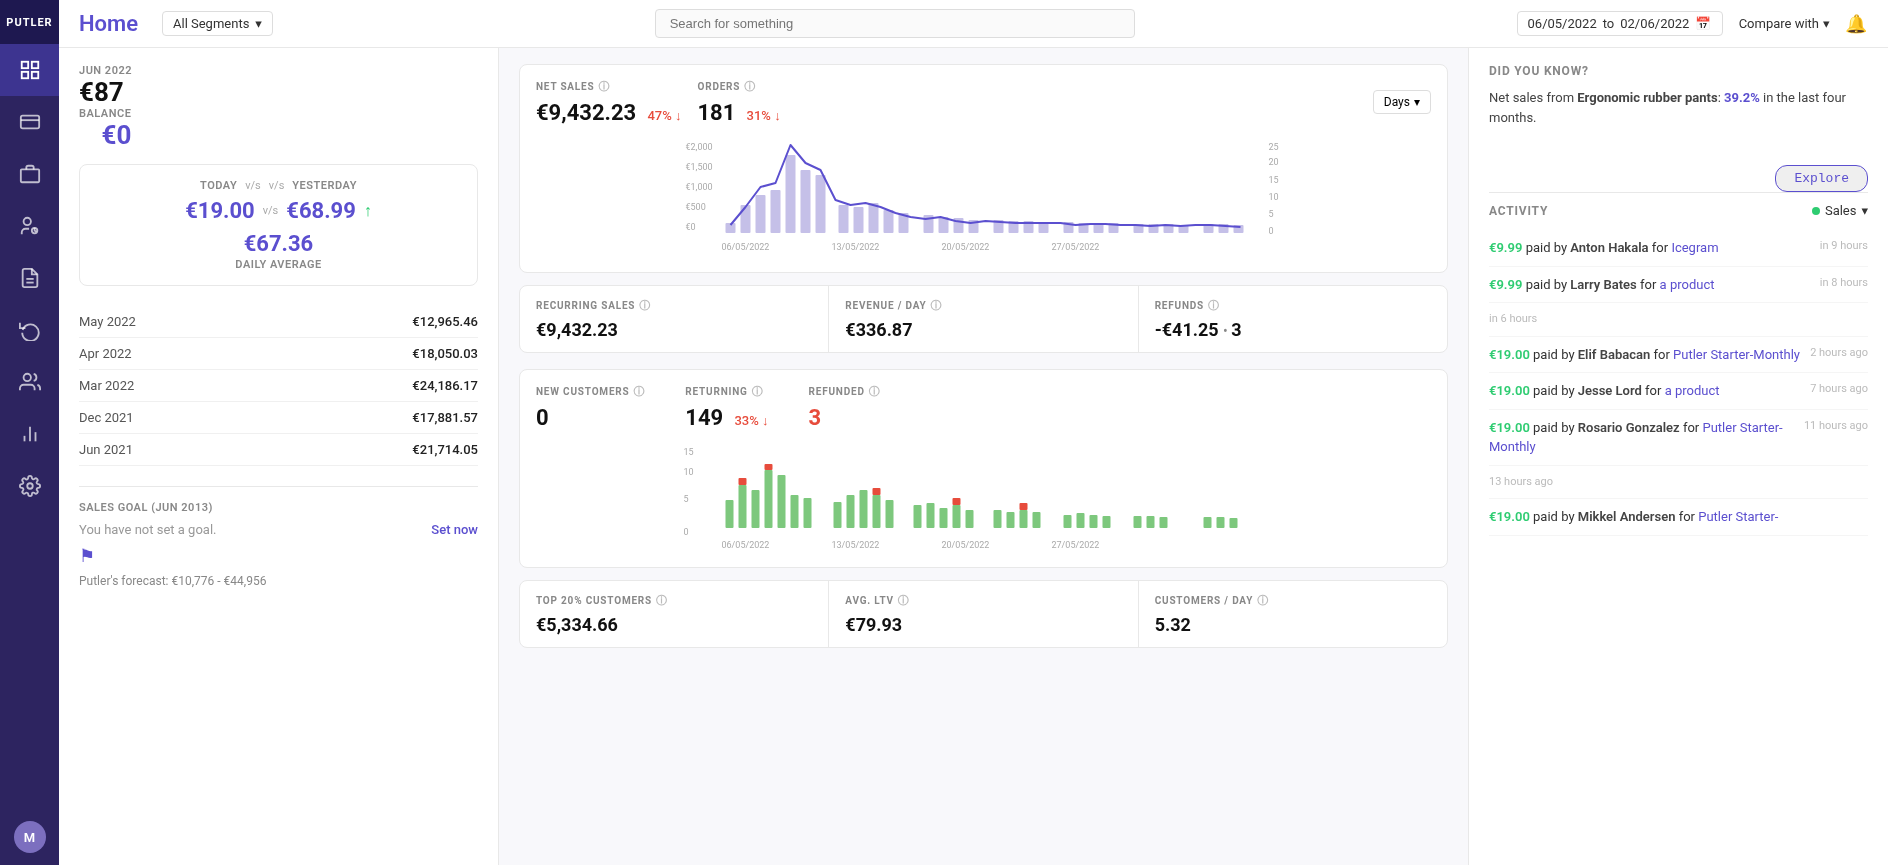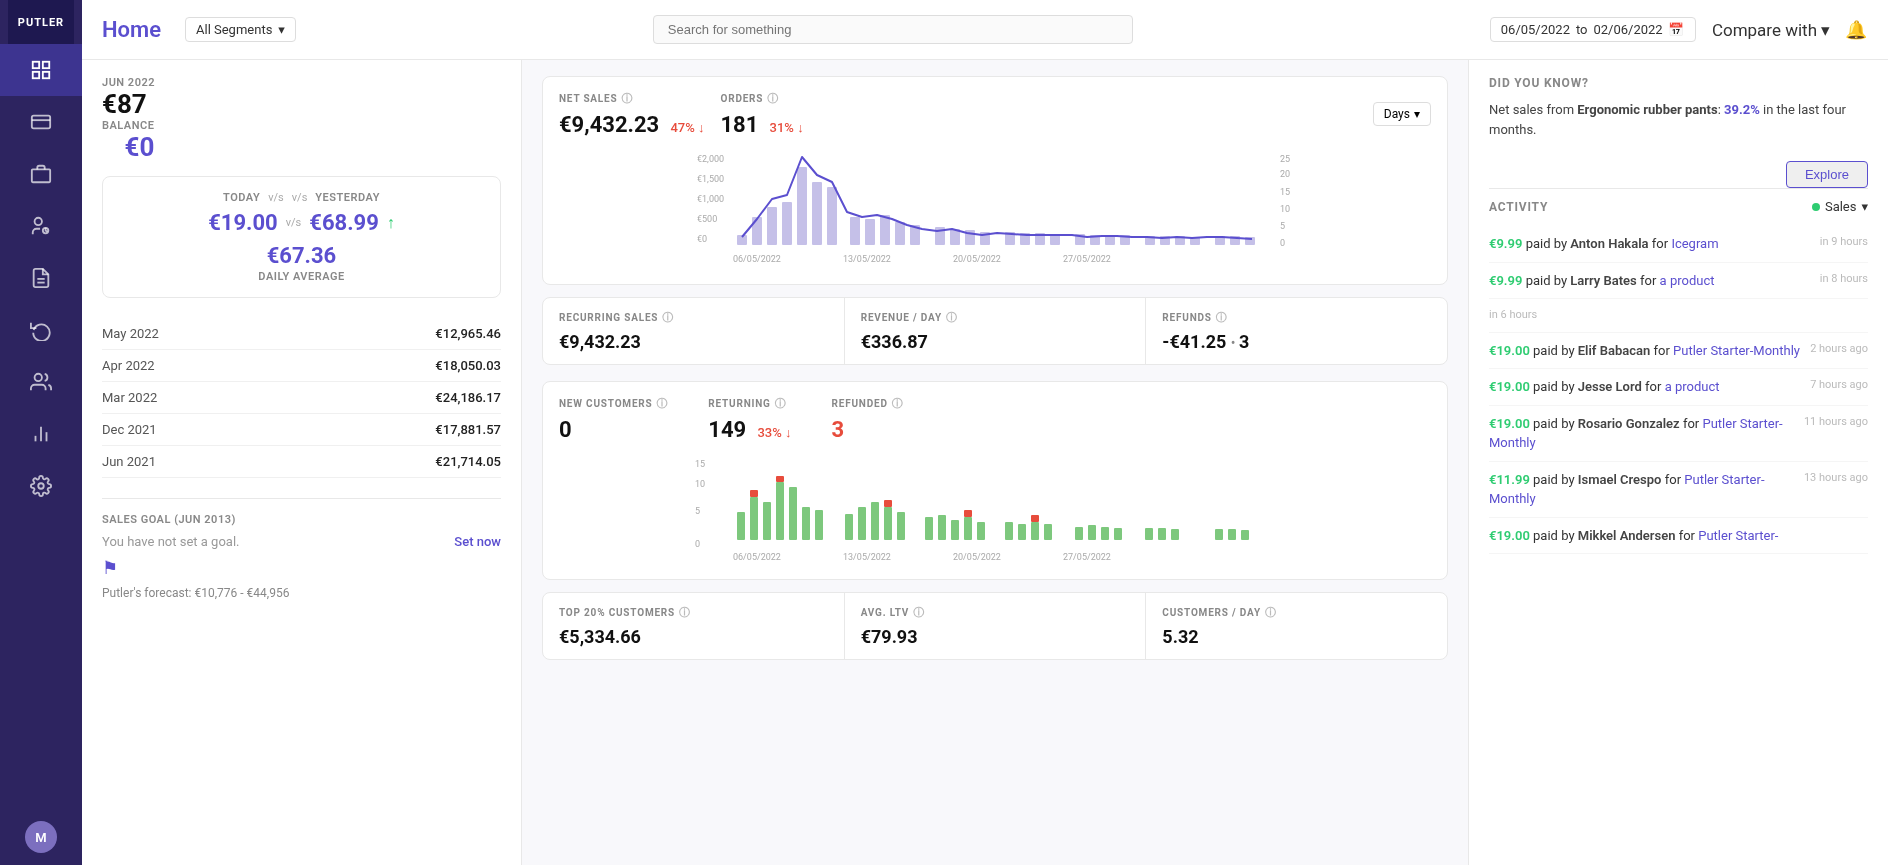--- a/index.html
+++ b/index.html
@@ -1,20 +1,20 @@
 <!DOCTYPE html>
 <html><head>
   <meta charset="utf-8">
   <style>
     * { box-sizing: border-box; margin: 0; padding: 0; }
     body { font-family: -apple-system, BlinkMacSystemFont, 'Segoe UI', Roboto, sans-serif; background: #f5f5f7; display: flex; height: 865px; overflow: hidden; font-size: 13px; }
 
     
     .sidebar {
-      width: 82px;
+      width: 59px;
       background: #2d2460;
       display: flex;
       flex-direction: column;
       align-items: center;
       padding-top: 0;
       flex-shrink: 0;
     }
     .sidebar-logo {
       width: 66px;
       height: 44px;
@@ -70,21 +70,21 @@
     
     .main-content {
       flex: 1;
       display: flex;
       flex-direction: column;
       overflow: hidden;
     }
 
     
     .header {
-      height: 60px;
+      height: 48px;
       background: #fff;
       display: flex;
       align-items: center;
       padding: 0 20px;
       border-bottom: 1px solid #e8e8e8;
       flex-shrink: 0;
       gap: 16px;
     }
     .header-title {
       font-size: 22px;
@@ -123,21 +123,21 @@
       color: #333;
       border: 1px solid #ddd;
       border-radius: 4px;
       padding: 4px 10px;
       cursor: pointer;
     }
     .compare-with {
       display: flex;
       align-items: center;
       gap: 4px;
-      font-size: 17px;
+      font-size: 13px;
       color: #333;
       cursor: pointer;
     }
     .bell-icon {
       font-size: 18px;
       color: #555;
       cursor: pointer;
     }
 
     
@@ -323,27 +323,28 @@
       color: #888;
       letter-spacing: 0.8px;
       margin-bottom: 10px;
     }
     .dyk-text { font-size: 13px; color: #444; line-height: 1.5; }
     .dyk-highlight { font-weight: 700; }
     .dyk-percent { color: #5b4fcf; font-weight: 700; }
     .explore-btn {
       display: inline-block;
       border: 1.5px solid #5b4fcf;
-      border-radius: 4px;
+      border-radius: 12px;
       color: #5b4fcf;
       padding: 5px 18px;
       font-size: 13px;
       cursor: pointer;
-      margin-top: 12px;
+      margin-top: 28px;
       float: right;
+      font-family: Liberation Mono, monospace;
     }
 
     .activity-section { clear: both; }
     .activity-header {
       display: flex;
       align-items: center;
       justify-content: space-between;
       margin-bottom: 12px;
       padding-top: 10px;
       border-top: 1px solid #e8e8e8;
@@ -870,27 +871,20 @@
             <span class="activity-amount">€19.00</span>
             <span class="activity-by"> paid by </span>
             <span style="font-weight:600;">Rosario Gonzalez</span>
             <span class="activity-by"> for </span>
             <span class="activity-link">Putler Starter-Monthly</span>
           </div>
           <span class="activity-time">11 hours ago</span>
         </div>
 
         <div class="activity-item">
-          <div class="activity-main">
-            <span class="activity-amount">€11.99</span>
-            <span class="activity-by"> paid by </span>
-            <span style="font-weight:600;">Ismael Crespo</span>
-            <span class="activity-by"> for </span>
-            <span class="activity-link">Putler Starter-Monthly</span>
-          </div>
           <span class="activity-time">13 hours ago</span>
         </div>
 
         <div class="activity-item">
           <div class="activity-main">
             <span class="activity-amount">€19.00</span>
             <span class="activity-by"> paid by </span>
             <span style="font-weight:600;">Mikkel Andersen</span>
             <span class="activity-by"> for </span>
             <span class="activity-link">Putler Starter-</span>

